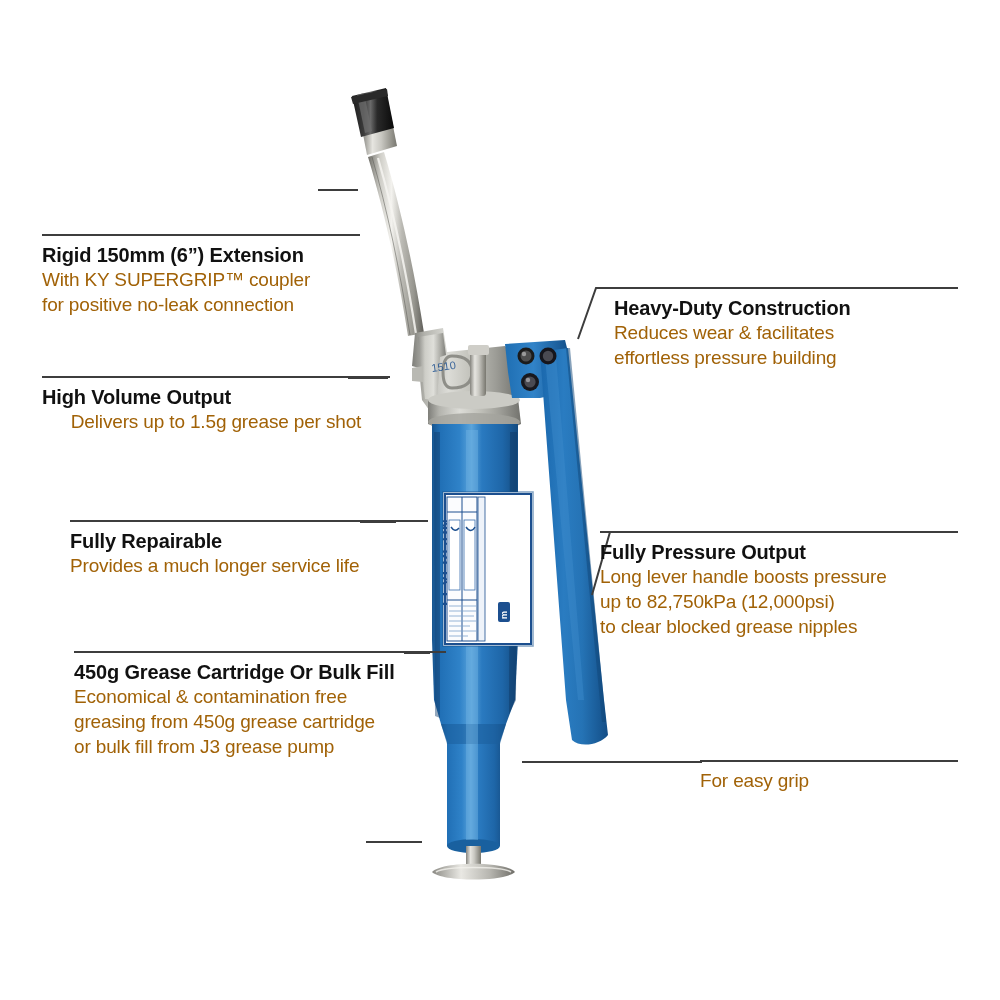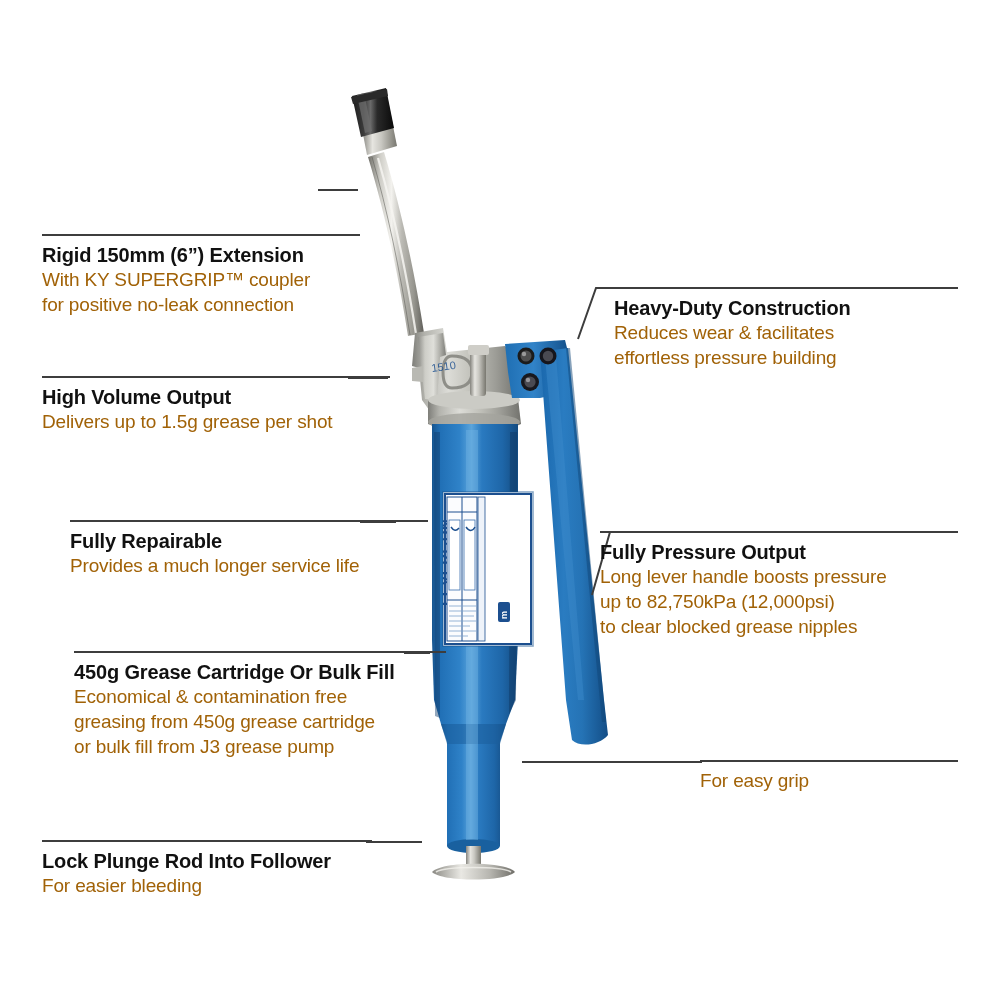--- a/index.html
+++ b/index.html
@@ -279,42 +279,37 @@
   <div class="callout left" style="left:42px; top:188px; width:318px;margin-top:46px;">
     <div class="rule"></div>
     <div class="title">Rigid 150mm (6”) Extension</div>
     <div class="desc" style="white-space:pre-line;">With KY SUPERGRIP™ coupler
 for positive no-leak connection</div>
   </div>
 
   <div class="callout left" style="left:42px; top:376px; width:348px;">
     <div class="rule"></div>
     <div class="title">High Volume Output</div>
-    <div class="desc" style="white-space:pre-line;">Delivers up to 1.5g grease per shot</div>
+    <div class="desc" style="white-space:pre-line;text-align:center;">Delivers up to 1.5g grease per shot</div>
   </div>
 
   <div class="callout left" style="left:42px; top:520px; width:358px;margin-left:28px;">
     <div class="rule"></div>
     <div class="title">Fully Repairable</div>
     <div class="desc" style="white-space:pre-line;">Provides a much longer service life</div>
   </div>
 
   <div class="callout left" style="left:42px; top:651px; width:372px;margin-left:32px;">
     <div class="rule"></div>
     <div class="title">450g Grease Cartridge Or Bulk Fill</div>
     <div class="desc" style="white-space:pre-line;">Economical &amp; contamination free
 greasing from 450g grease cartridge
 or bulk fill from J3 grease pump</div>
   </div>
 
-  <div class="callout left" style="left:42px; top:840px; width:330px;">
-    <div class="rule"></div>
-    <div class="title">Lock Plunge Rod Into Follower</div>
-    <div class="desc" style="white-space:pre-line;">For easier bleeding</div>
-  </div>
 
   <div class="callout right" style="left:614px; top:287px; width:344px;">
     <div class="rule"></div>
     <div class="title">Heavy-Duty Construction</div>
     <div class="desc" style="white-space:pre-line;">Reduces wear &amp; facilitates
 effortless pressure building</div>
   </div>
 
   <div class="callout right" style="left:600px; top:531px; width:358px;">
     <div class="rule"></div>

